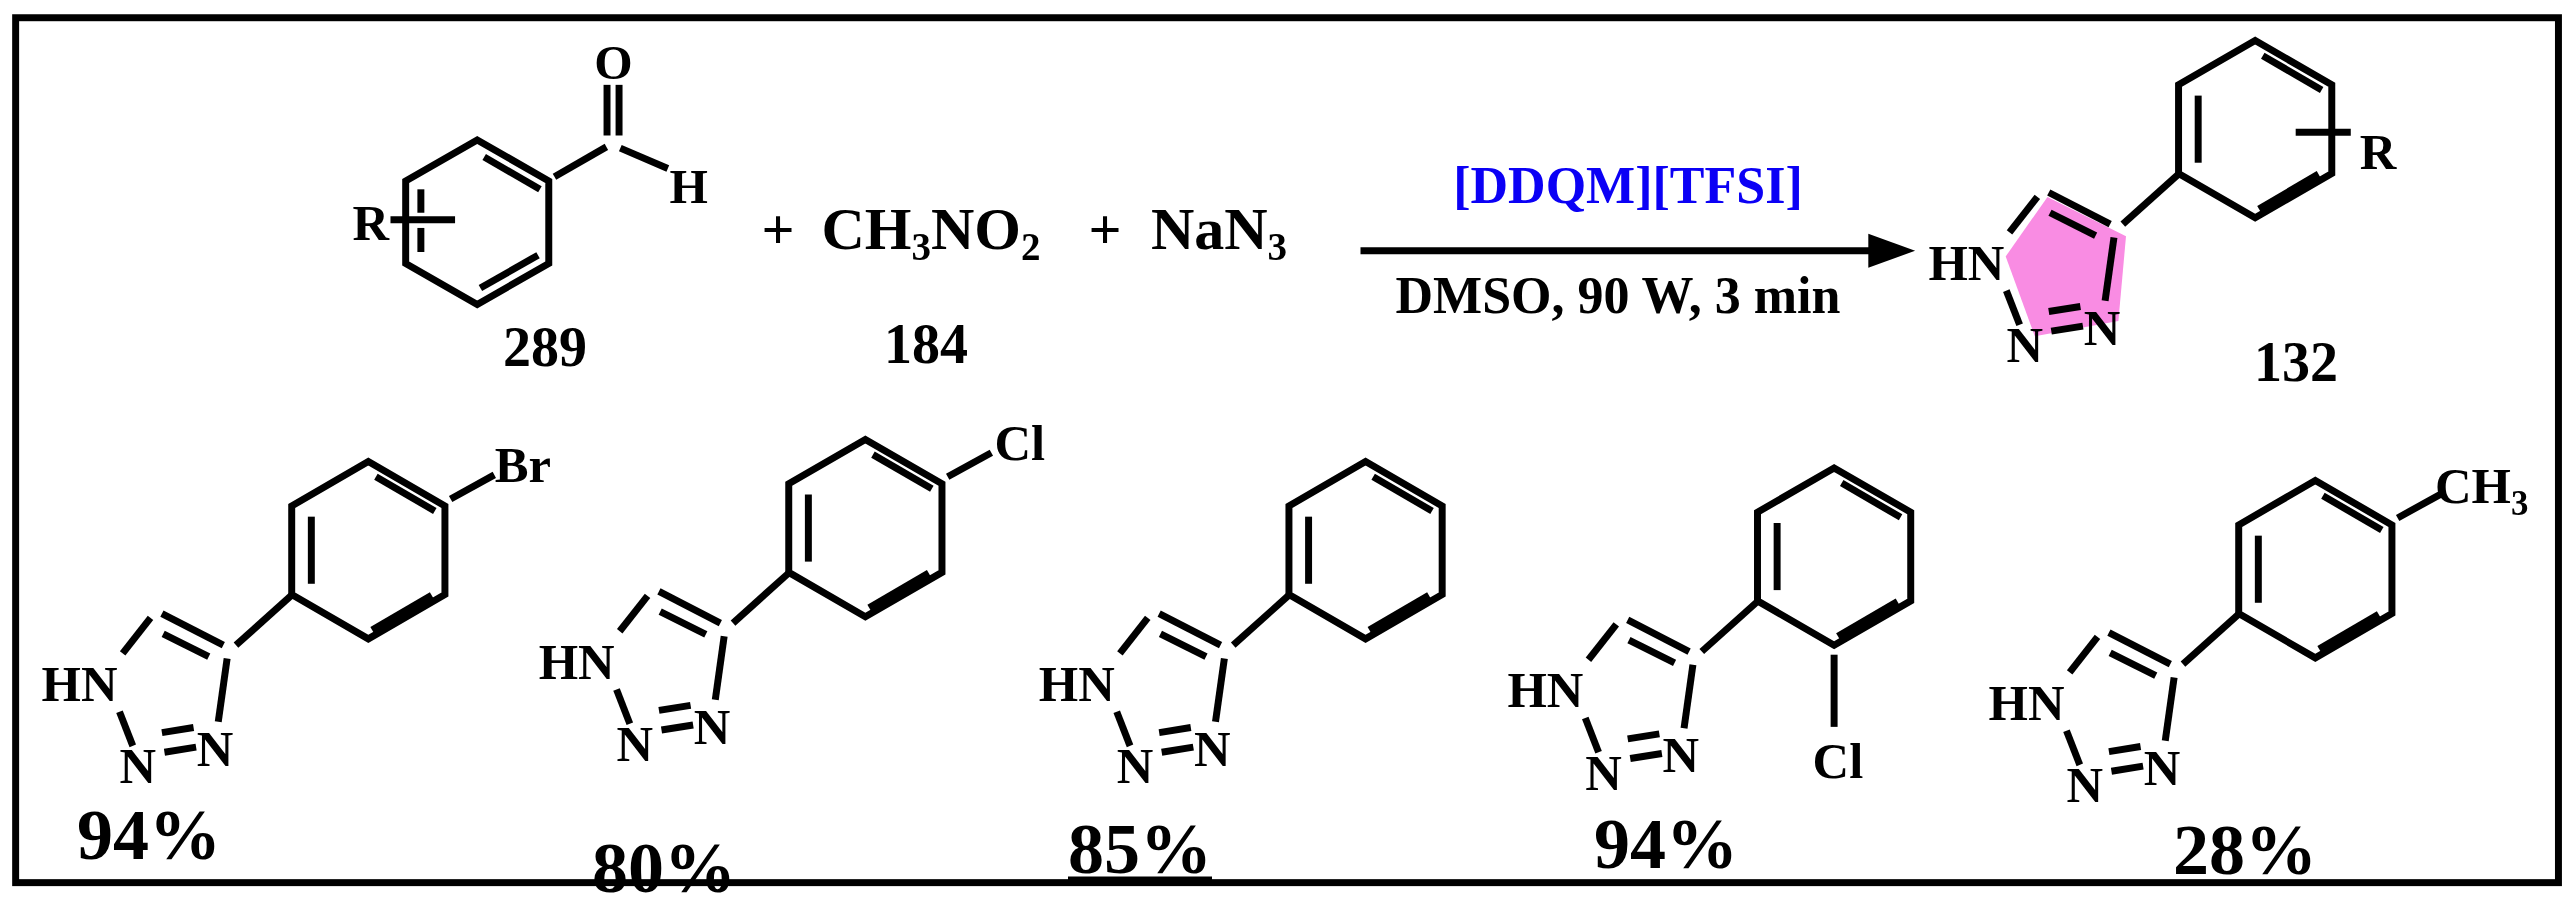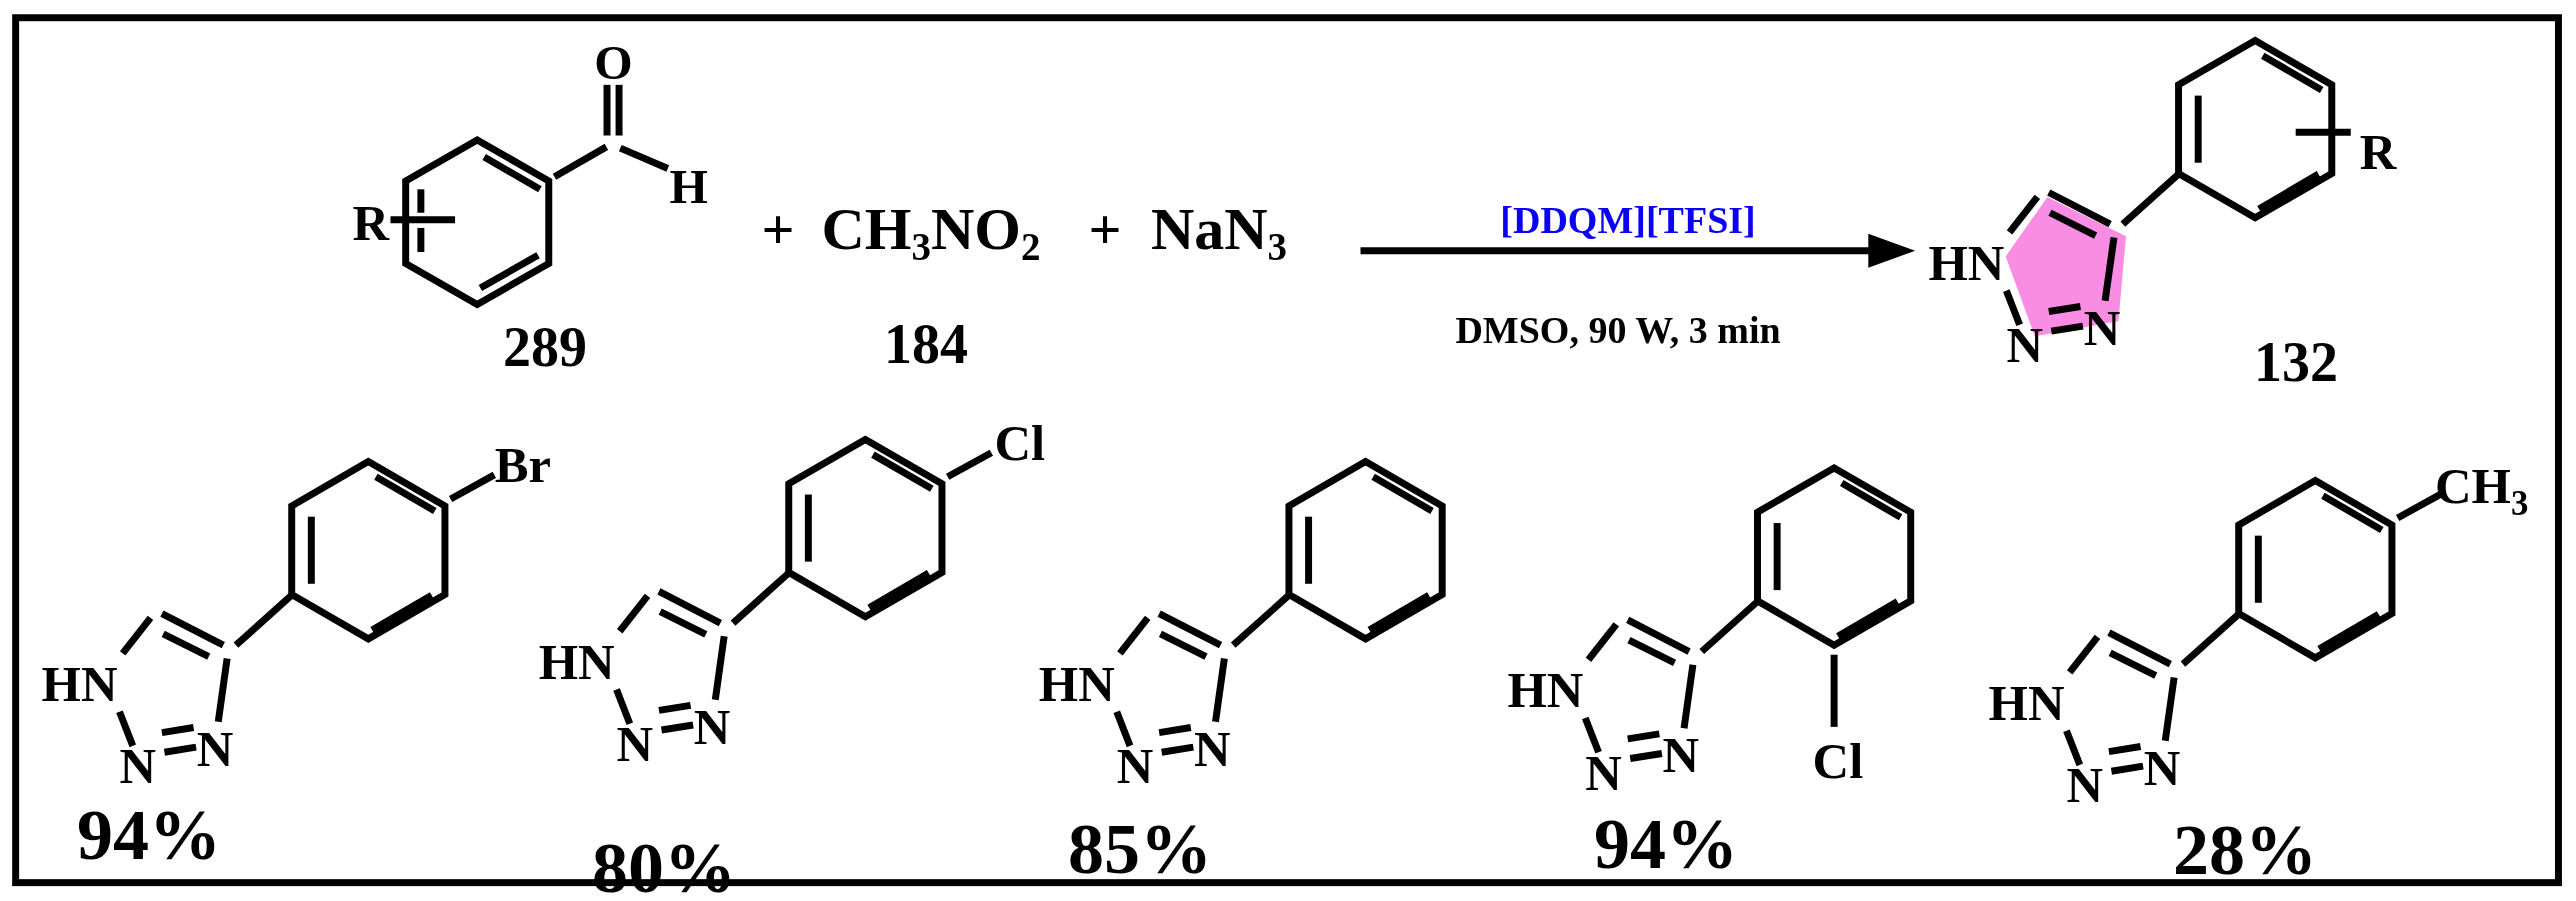--- a/index.html
+++ b/index.html
@@ -4,21 +4,21 @@
 <style>
   html,body{margin:0;padding:0;background:#ffffff;}
   body{width:2576px;height:901px;overflow:hidden;position:relative;
        font-family:"Liberation Serif",serif;font-weight:bold;color:#000;}
   .abs{position:absolute;transform:translate(-50%,-50%);white-space:nowrap;}
   .formula{font-size:60px;}
   .formula sub{font-size:39px;vertical-align:-11.4px;line-height:0;}
   .plus{font-size:58px;}
   .compnum{font-size:56px;}
   .yield{font-size:72px;}
-  .cond{font-size:38px;margin-top:35px;}
+  .cond{font-size:52px;}
   .cond-top{color:#0b00f5;}
   svg{position:absolute;left:0;top:0;}
   svg text{font-family:"Liberation Serif",serif;font-weight:bold;fill:#000;}
   .atom{font-size:80px;}
   .atom-small{font-size:78px;}
   line,path.bond,rect.frame,polyline{stroke:#000;stroke-width:11;fill:none;}
   polygon.ahead{fill:#000;stroke:none;}
   polygon.hl{fill:#f98ce3;stroke:none;}
 </style>
 </head>
@@ -137,16 +137,16 @@
 
 <div class="abs formula" style="left:1219px;top:229px;"><span>NaN</span><sub>3</sub></div>
 
 <div class="abs cond cond-top" style="left:1628px;top:185px;">[DDQM][TFSI]</div>
 <div class="abs cond" style="left:1618px;top:295px;">DMSO, 90 W, 3 min</div>
 
 <div class="abs compnum" style="left:2296px;top:362px;">132</div>
 
 <div class="abs yield" style="left:149px;top:835px;">94%</div>
 <div class="abs yield" style="left:664px;top:836px;margin-top:32px;">80%</div>
-<div class="abs yield" style="left:1140px;top:849px;">85%</div>
+<div class="abs yield" style="left:1140px;top:849px;text-decoration:underline;">85%</div>
 <div class="abs yield" style="left:1666px;top:844px;">94%</div>
 <div class="abs yield" style="left:2245px;top:850px;">28%</div>
 
 
 </body></html>

